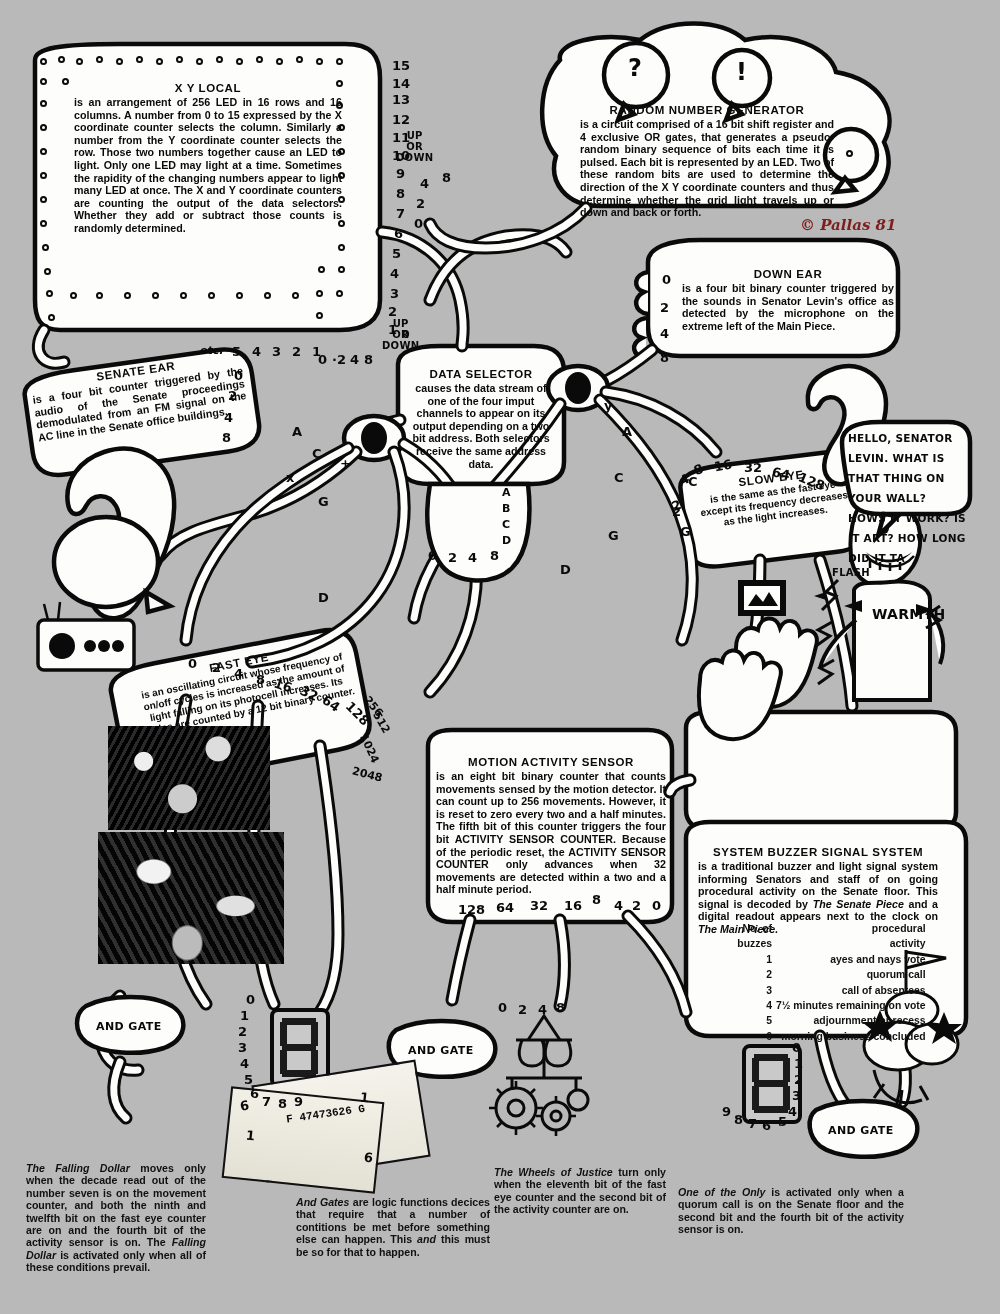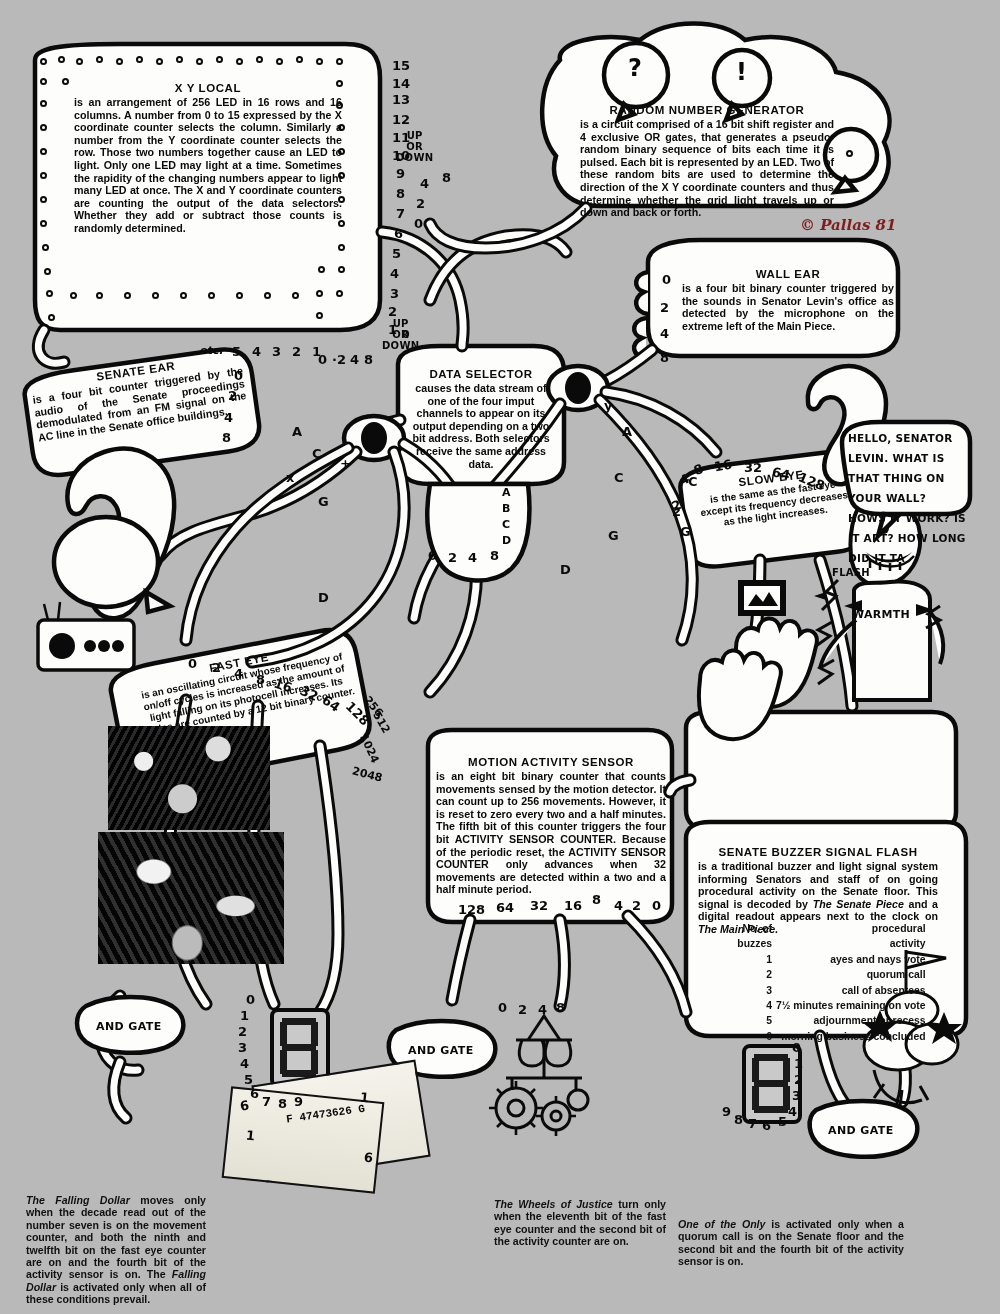--- a/index.html
+++ b/index.html
@@ -22,21 +22,21 @@
     text-align:center;font-weight:bold;letter-spacing:.6px;
     font-size:11.5px;margin:0 0 2px 0;
   }
   .body-txt{
     font-size:10.7px;line-height:12.6px;font-weight:bold;
     text-align:justify;margin:0;
   }
   .body-txt.c{text-align:center;}
   .cap{
     position:absolute;font-size:10.6px;line-height:12.4px;
-    font-weight:bold;text-align:justify;color:#111;margin-top:32px;
+    font-weight:bold;text-align:justify;color:#111;
   }
   .it{font-style:italic;font-weight:bold;}
 
   
   .hand{
     font-family:"DejaVu Sans", sans-serif;
     font-weight:bold;
     letter-spacing:.3px;
     line-height:13px;
     font-size:11px;
@@ -503,21 +503,21 @@
     <div class="ttl">RANDOM NUMBER GENERATOR</div>
     <div class="body-txt">is a circuit comprised of a 16 bit shift register and 4 exclusive OR gates, that generates a pseudo-random binary sequence of bits each time it is pulsed. Each bit is represented by an LED. Two of these random bits are used to determine the direction of the X Y coordinate counters and thus determine whether the grid light travels up or down and back or forth.</div>
   </div>
   <span class="hand" style="left:628px;top:62px;font-size:24px">?</span>
   <span class="hand" style="left:736px;top:66px;font-size:24px">!</span>
   <span class="grid-dot" style="left:846px;top:150px"></span>
 
   <div class="sig" style="left:800px;top:216px">© Pallas 81</div>
 
   <div class="txt" style="left:682px;top:268px;width:212px">
-    <div class="ttl">WALL EAR</div>
+    <div class="ttl">DOWN EAR</div>
     <div class="body-txt">is a four bit binary counter triggered by the sounds in Senator Levin's office as detected by the microphone on the extreme left of the Main Piece.</div>
   </div>
   <div>
     <span class="num" style="left:662px;top:272px">0</span>
     <span class="num" style="left:660px;top:300px">2</span>
     <span class="num" style="left:660px;top:326px">4</span>
     <span class="num" style="left:660px;top:350px">8</span>
   </div>
 
   <div class="rot-wrap" style="left:30px;top:380px;transform:rotate(-8deg)">
@@ -580,21 +580,21 @@
     <span class="num" style="left:714px;top:458px;transform:rotate(-10deg)">16</span>
     <span class="num" style="left:744px;top:460px">32</span>
     <span class="num" style="left:772px;top:466px;transform:rotate(12deg)">64</span>
     <span class="num" style="left:798px;top:474px;transform:rotate(22deg)">128</span>
   </div>
 
 
   <div class="hand" style="left:848px;top:428px;width:120px;font-size:10.5px;line-height:20px">HELLO, SENATOR LEVIN. WHAT IS THAT THING ON YOUR WALL? HOWS IT WORK? IS IT ART? HOW LONG DID IT TA</div>
 
   <span class="hand" style="left:832px;top:566px;font-size:10px">FLASH</span>
-  <span class="hand" style="left:852px;top:608px;font-size:11px">WARMTH</span>
+  <span class="hand" style="left:872px;top:608px;font-size:14px">WARMTH</span>
 
   <div class="rot-wrap" style="left:128px;top:678px;transform:rotate(-11deg)">
     <div class="txt" style="position:relative;width:224px">
       <div class="ttl">FAST EYE</div>
       <div class="body-txt c" style="font-size:10px;line-height:12px">is an oscillating circuit whose frequency of on/off cycles is increased as the amount of light falling on its photocell increases. Its cycles are counted by a 12 bit binary counter.</div>
     </div>
   </div>
   <div>
     <span class="num" style="left:188px;top:656px">0</span>
     <span class="num" style="left:212px;top:660px">2</span>
@@ -626,21 +626,21 @@
   </div>
   <div>
     <span class="num" style="left:498px;top:1000px">0</span>
     <span class="num" style="left:518px;top:1002px">2</span>
     <span class="num" style="left:538px;top:1002px">4</span>
     <span class="num" style="left:556px;top:1000px">8</span>
   </div>
 
 
   <div class="txt" style="left:698px;top:846px;width:240px">
-    <div class="ttl">SENATE BUZZER SIGNAL FLASH</div>
+    <div class="ttl">SYSTEM BUZZER SIGNAL SYSTEM</div>
     <div class="body-txt"><span>is a traditional buzzer and light signal system informing Senators and staff of on going procedural activity on the Senate floor. This signal is decoded by </span><span class="it">The Senate Piece</span><span> and a digital readout appears next to the clock on </span><span class="it">The Main Piece.</span></div>
   </div>
 
   <table class="btable" style="left:716px;top:920px;position:absolute">
     <tbody>
         <tr>
       <td class="n">No. of</td>
       <td>procedural</td>
     </tr>
     <tr>
@@ -725,20 +725,23 @@
   </div>
 
   <span class="andlbl" style="left:96px;top:1020px">AND GATE</span>
   <span class="andlbl" style="left:408px;top:1044px">AND GATE</span>
   <span class="andlbl" style="left:828px;top:1124px">AND GATE</span>
 
   <div class="cap" style="left:26px;top:1162px;width:180px">
     <span class="it">The Falling Dollar</span><span> moves only when the decade read out of the number seven is on the movement counter, and both the ninth and twelfth bit on the fast eye counter are on and the fourth bit of the activity sensor is on. The </span><span class="it">Falling Dollar</span><span> is activated only when all of these conditions prevail.</span>
   </div>
 
+  <div class="cap" style="left:296px;top:1196px;width:194px">
+    <span class="it">And Gates</span><span> are logic functions decices that require that a number of contitions be met before something else can happen. This </span><span class="it">and</span><span> this must be so for that to happen.</span>
+  </div>
 
   <div class="cap" style="left:494px;top:1166px;width:172px">
     <span class="it">The Wheels of Justice</span><span> turn only when the eleventh bit of the fast eye counter and the second bit of the activity counter are on.</span>
   </div>
 
   <div class="cap" style="left:678px;top:1186px;width:226px">
     <span class="it">One of the Only</span><span> is activated only when a quorum call is on the Senate floor and the second bit and the fourth bit of the activity sensor is on.</span>
   </div>
 
 </div>

